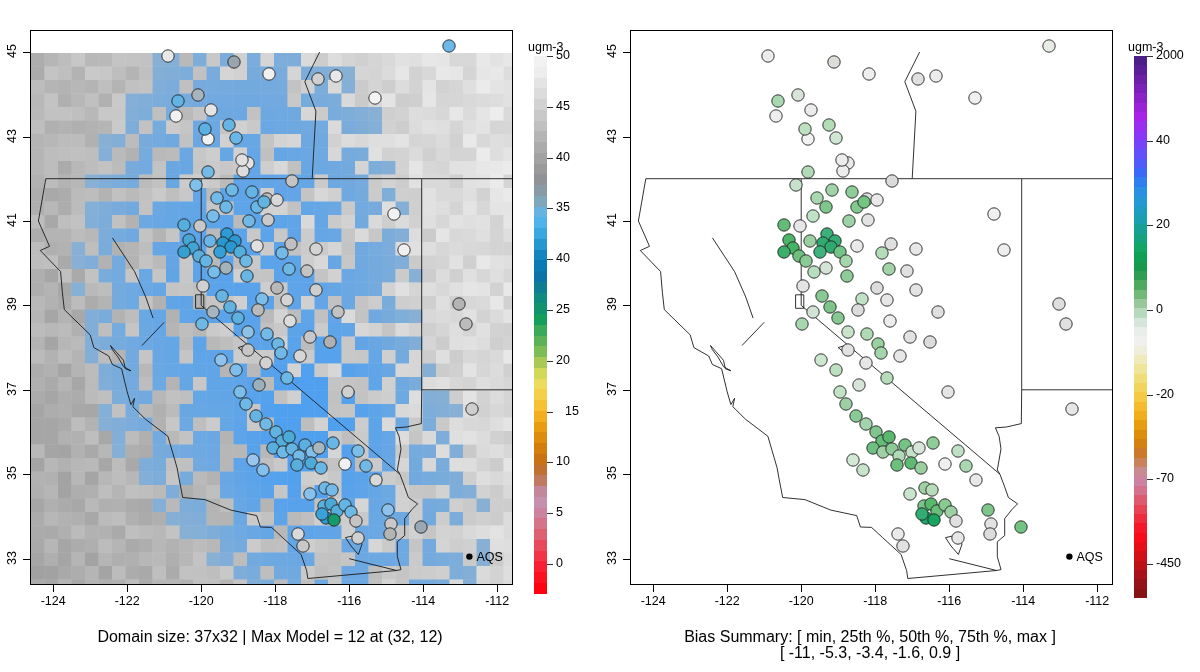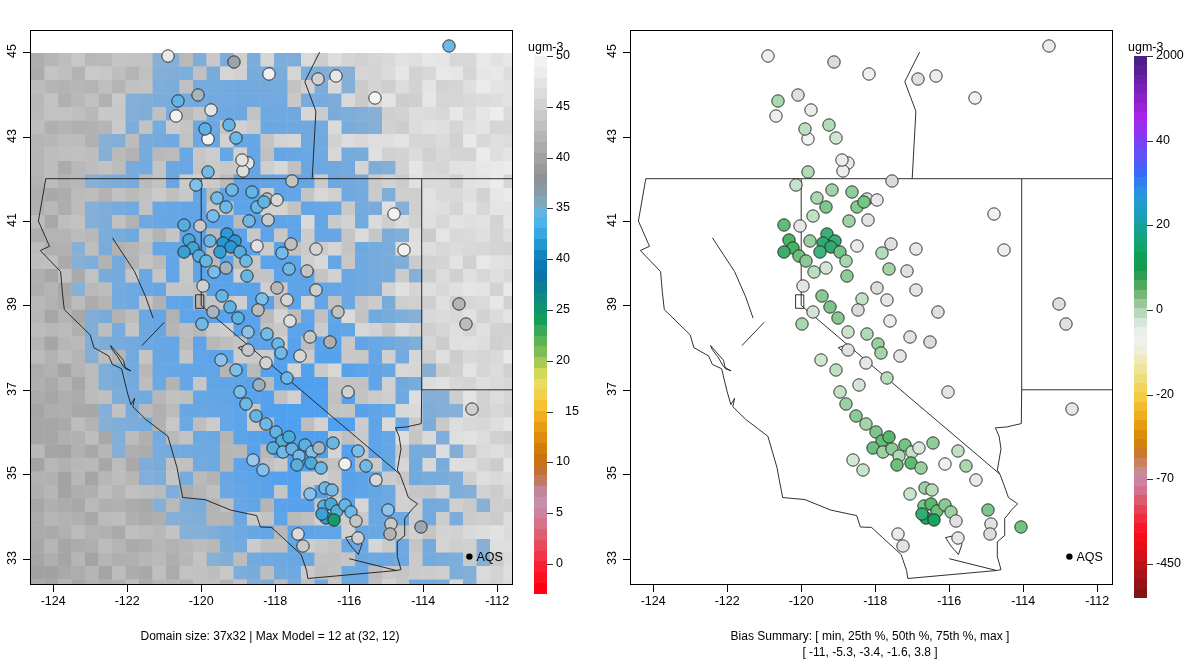--- a/index.html
+++ b/index.html
@@ -17,21 +17,21 @@
   .xlab{position:absolute;top:9px;font-size:12.5px;color:#000;transform:translateX(-50%);white-space:nowrap;}
   .axis-y{position:absolute;top:0;width:30px;height:560px;}
   .ytick{position:absolute;right:0;height:1px;width:7px;background:#000;}
   .ylab{position:absolute;font-size:12.5px;color:#000;white-space:nowrap;
         transform-origin:center center;transform:rotate(-90deg) translateX(0);}
   .cbar{position:absolute;width:13px;}
   .cbar .seg{width:13px;}
   .cbunit{position:absolute;font-size:12.5px;color:#000;white-space:nowrap;}
   .cbtick{position:absolute;height:1px;width:6px;background:#333;}
   .cblab{position:absolute;font-size:12.5px;color:#000;white-space:nowrap;}
-  .caption{position:absolute;left:0;width:540px;text-align:center;font-size:12px;color:#000;line-height:15px;}
+  .caption{position:absolute;left:0;width:540px;text-align:center;font-size:16px;color:#000;line-height:15px;}
 </style>
 </head>
 <body>
 
 <div class="root">
 
   <div class="panel left">
 
     <div class="plotbox" id="box-left" style="left:30px;top:30px;width:483px;height:555px;">
       <svg class="mapsvg" id="svg-left" width="481" height="553" viewBox="0 0 481 553">
@@ -2006,21 +2006,21 @@
         <div class="seg" style="height: 9.35862px; background: rgb(245, 13, 26);"></div>
         <div class="seg" style="height: 9.35862px; background: rgb(230, 15, 24);"></div>
         <div class="seg" style="height: 9.35862px; background: rgb(210, 16, 24);"></div>
         <div class="seg" style="height: 9.35862px; background: rgb(189, 17, 24);"></div>
         <div class="seg" style="height: 9.35862px; background: rgb(168, 18, 24);"></div>
         <div class="seg" style="height: 9.35862px; background: rgb(147, 19, 24);"></div>
         <div class="seg" style="height: 9.35862px; background: rgb(132, 19, 22);"></div>
       </div>
 
     <div class="caption" style="left:0px;top:629px;">Bias Summary: [ min, 25th %, 50th %, 75th %, max ]</div>
-    <div class="caption" style="left:0px;top:645px;">[ -11,   -5.3,   -3.4,   -1.6,   3.8 ]</div>
+    <div class="caption" style="left:0px;top:645px;">[ -11,   -5.3,   -3.4,   -1.6,   0.9 ]</div>
   <div class="cbtick" style="left: 547px; top: 564px;"></div>
       <div class="cblab" style="left: 556px; top: 556px;">-450</div>
       <div class="cbtick" style="left: 547px; top: 479.333px;"></div>
       <div class="cblab" style="left: 556px; top: 471.333px;">-70</div>
       <div class="cbtick" style="left: 547px; top: 394.667px;"></div>
       <div class="cblab" style="left: 556px; top: 386.667px;">-20</div>
       <div class="cbtick" style="left: 547px; top: 310px;"></div>
       <div class="cblab" style="left: 556px; top: 302px;">0</div>
       <div class="cbtick" style="left: 547px; top: 225.333px;"></div>
       <div class="cblab" style="left: 556px; top: 217.333px;">20</div>

